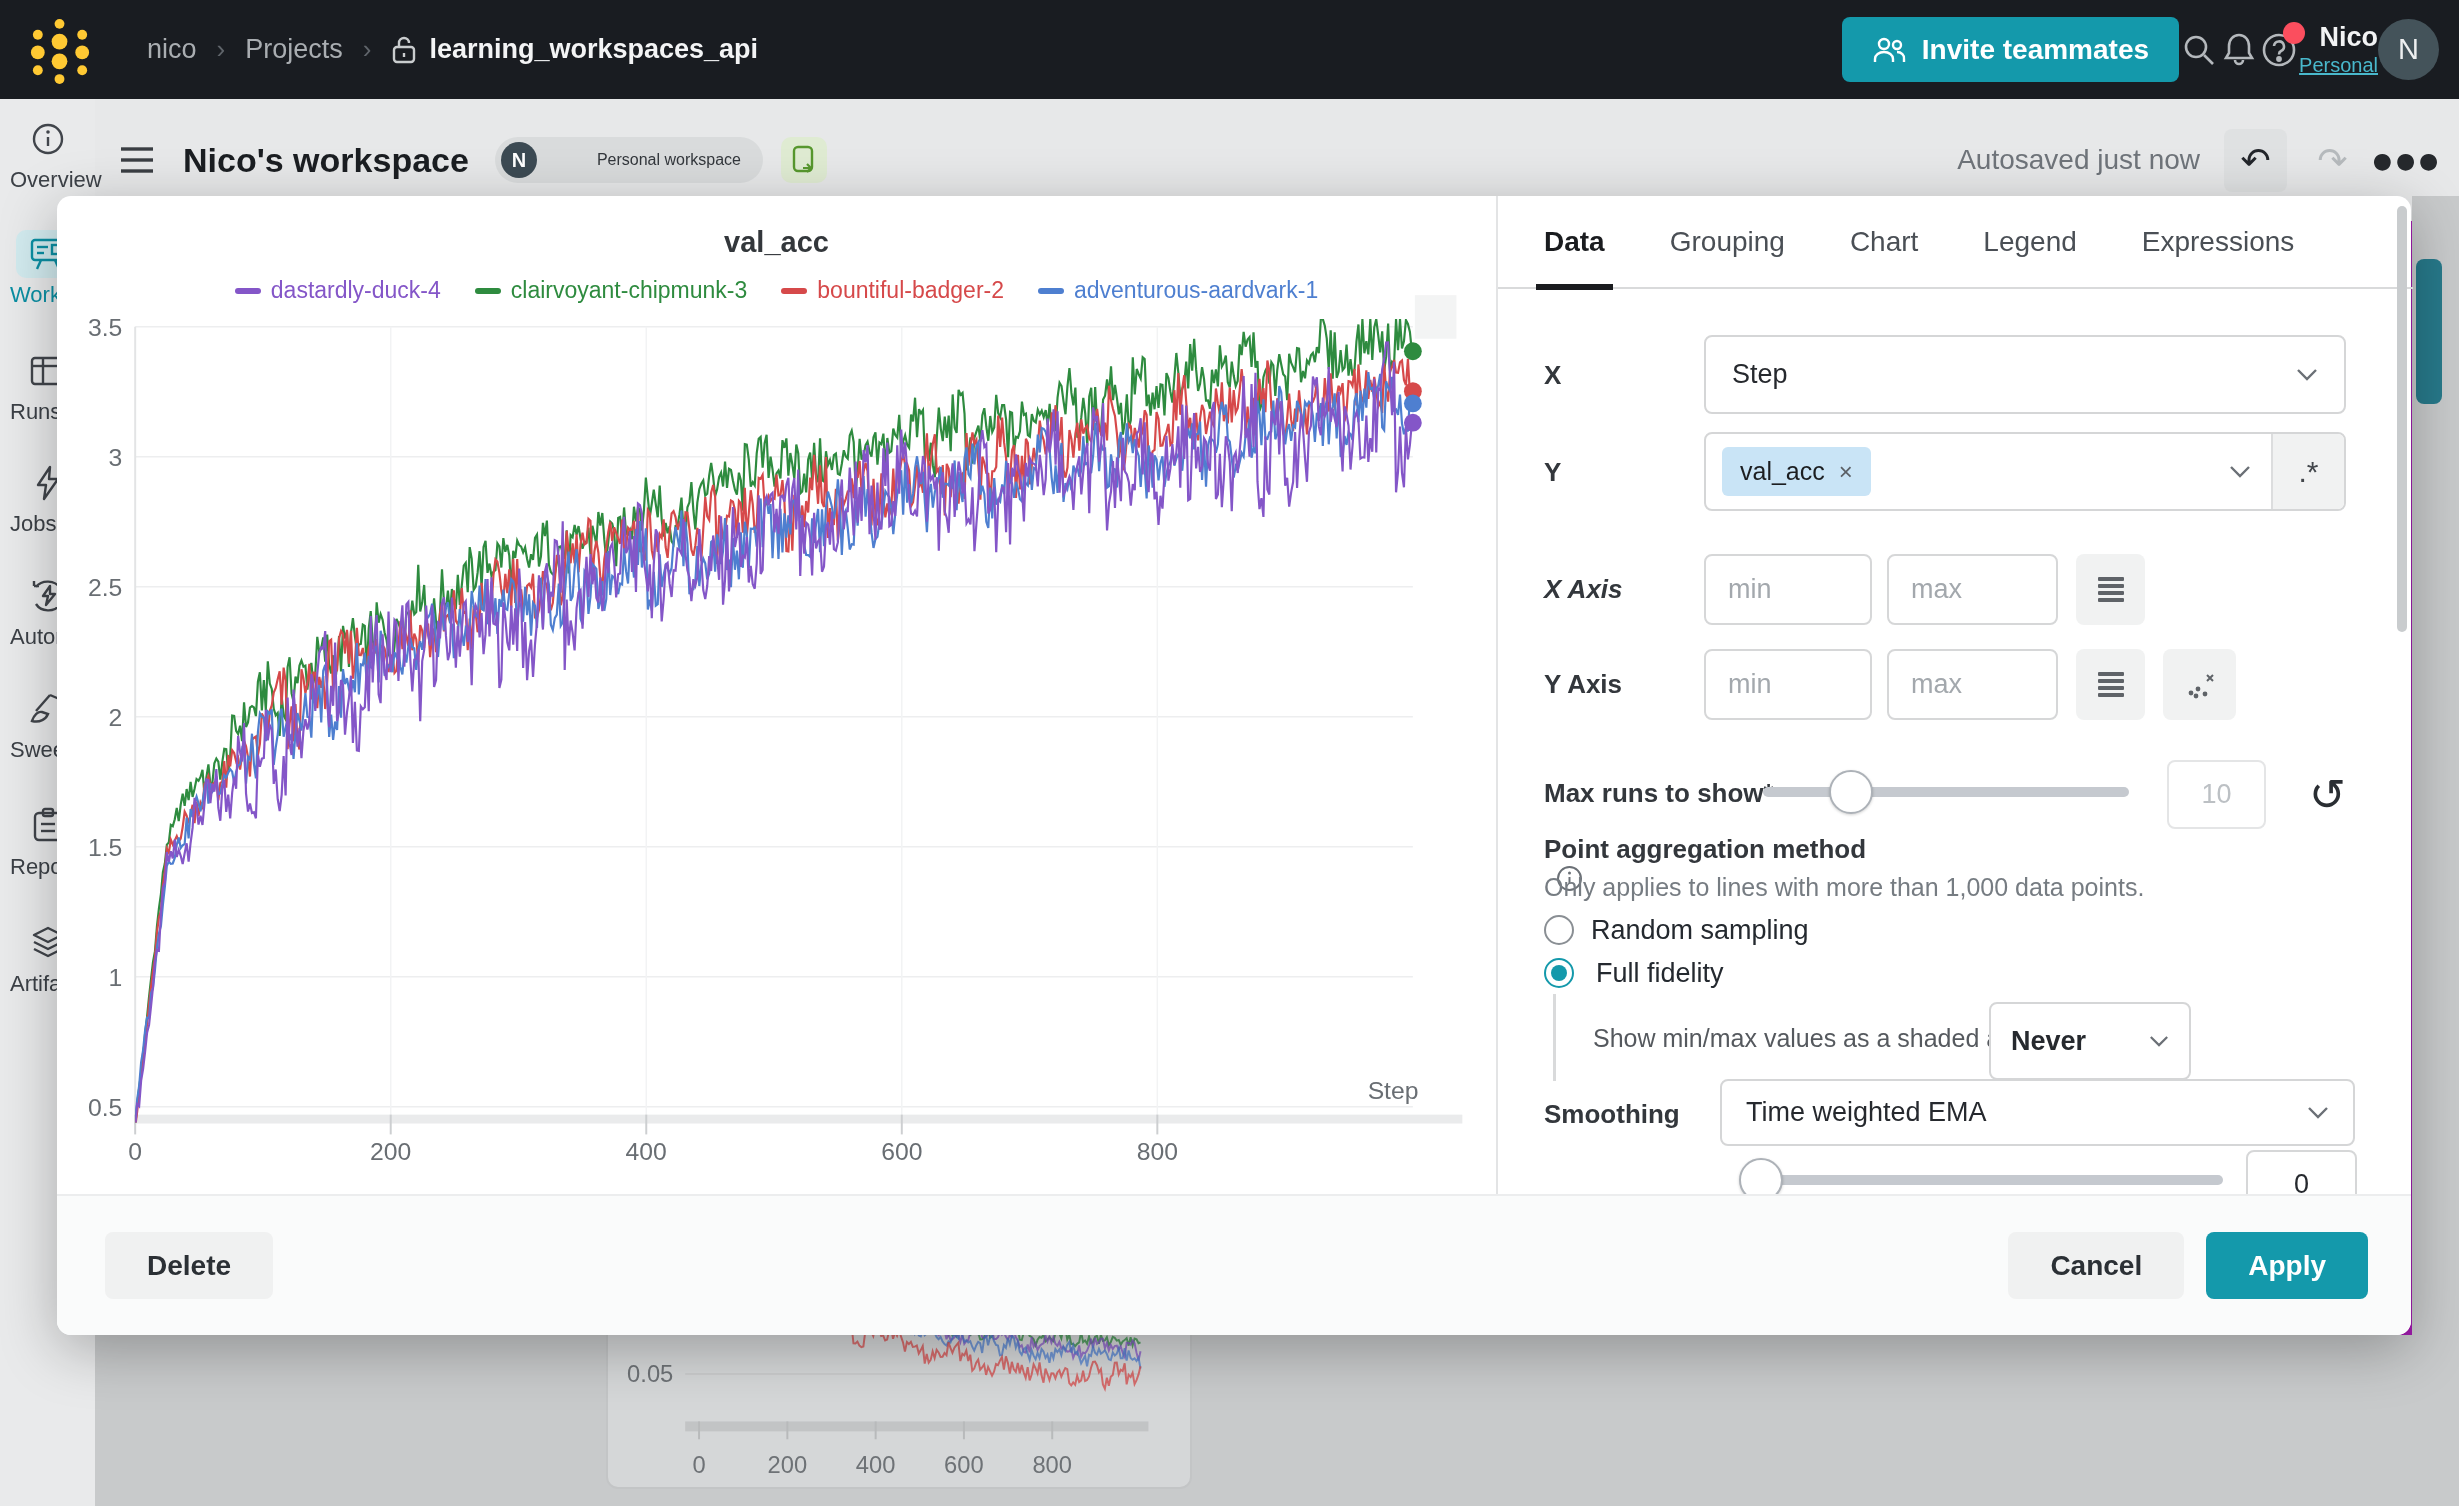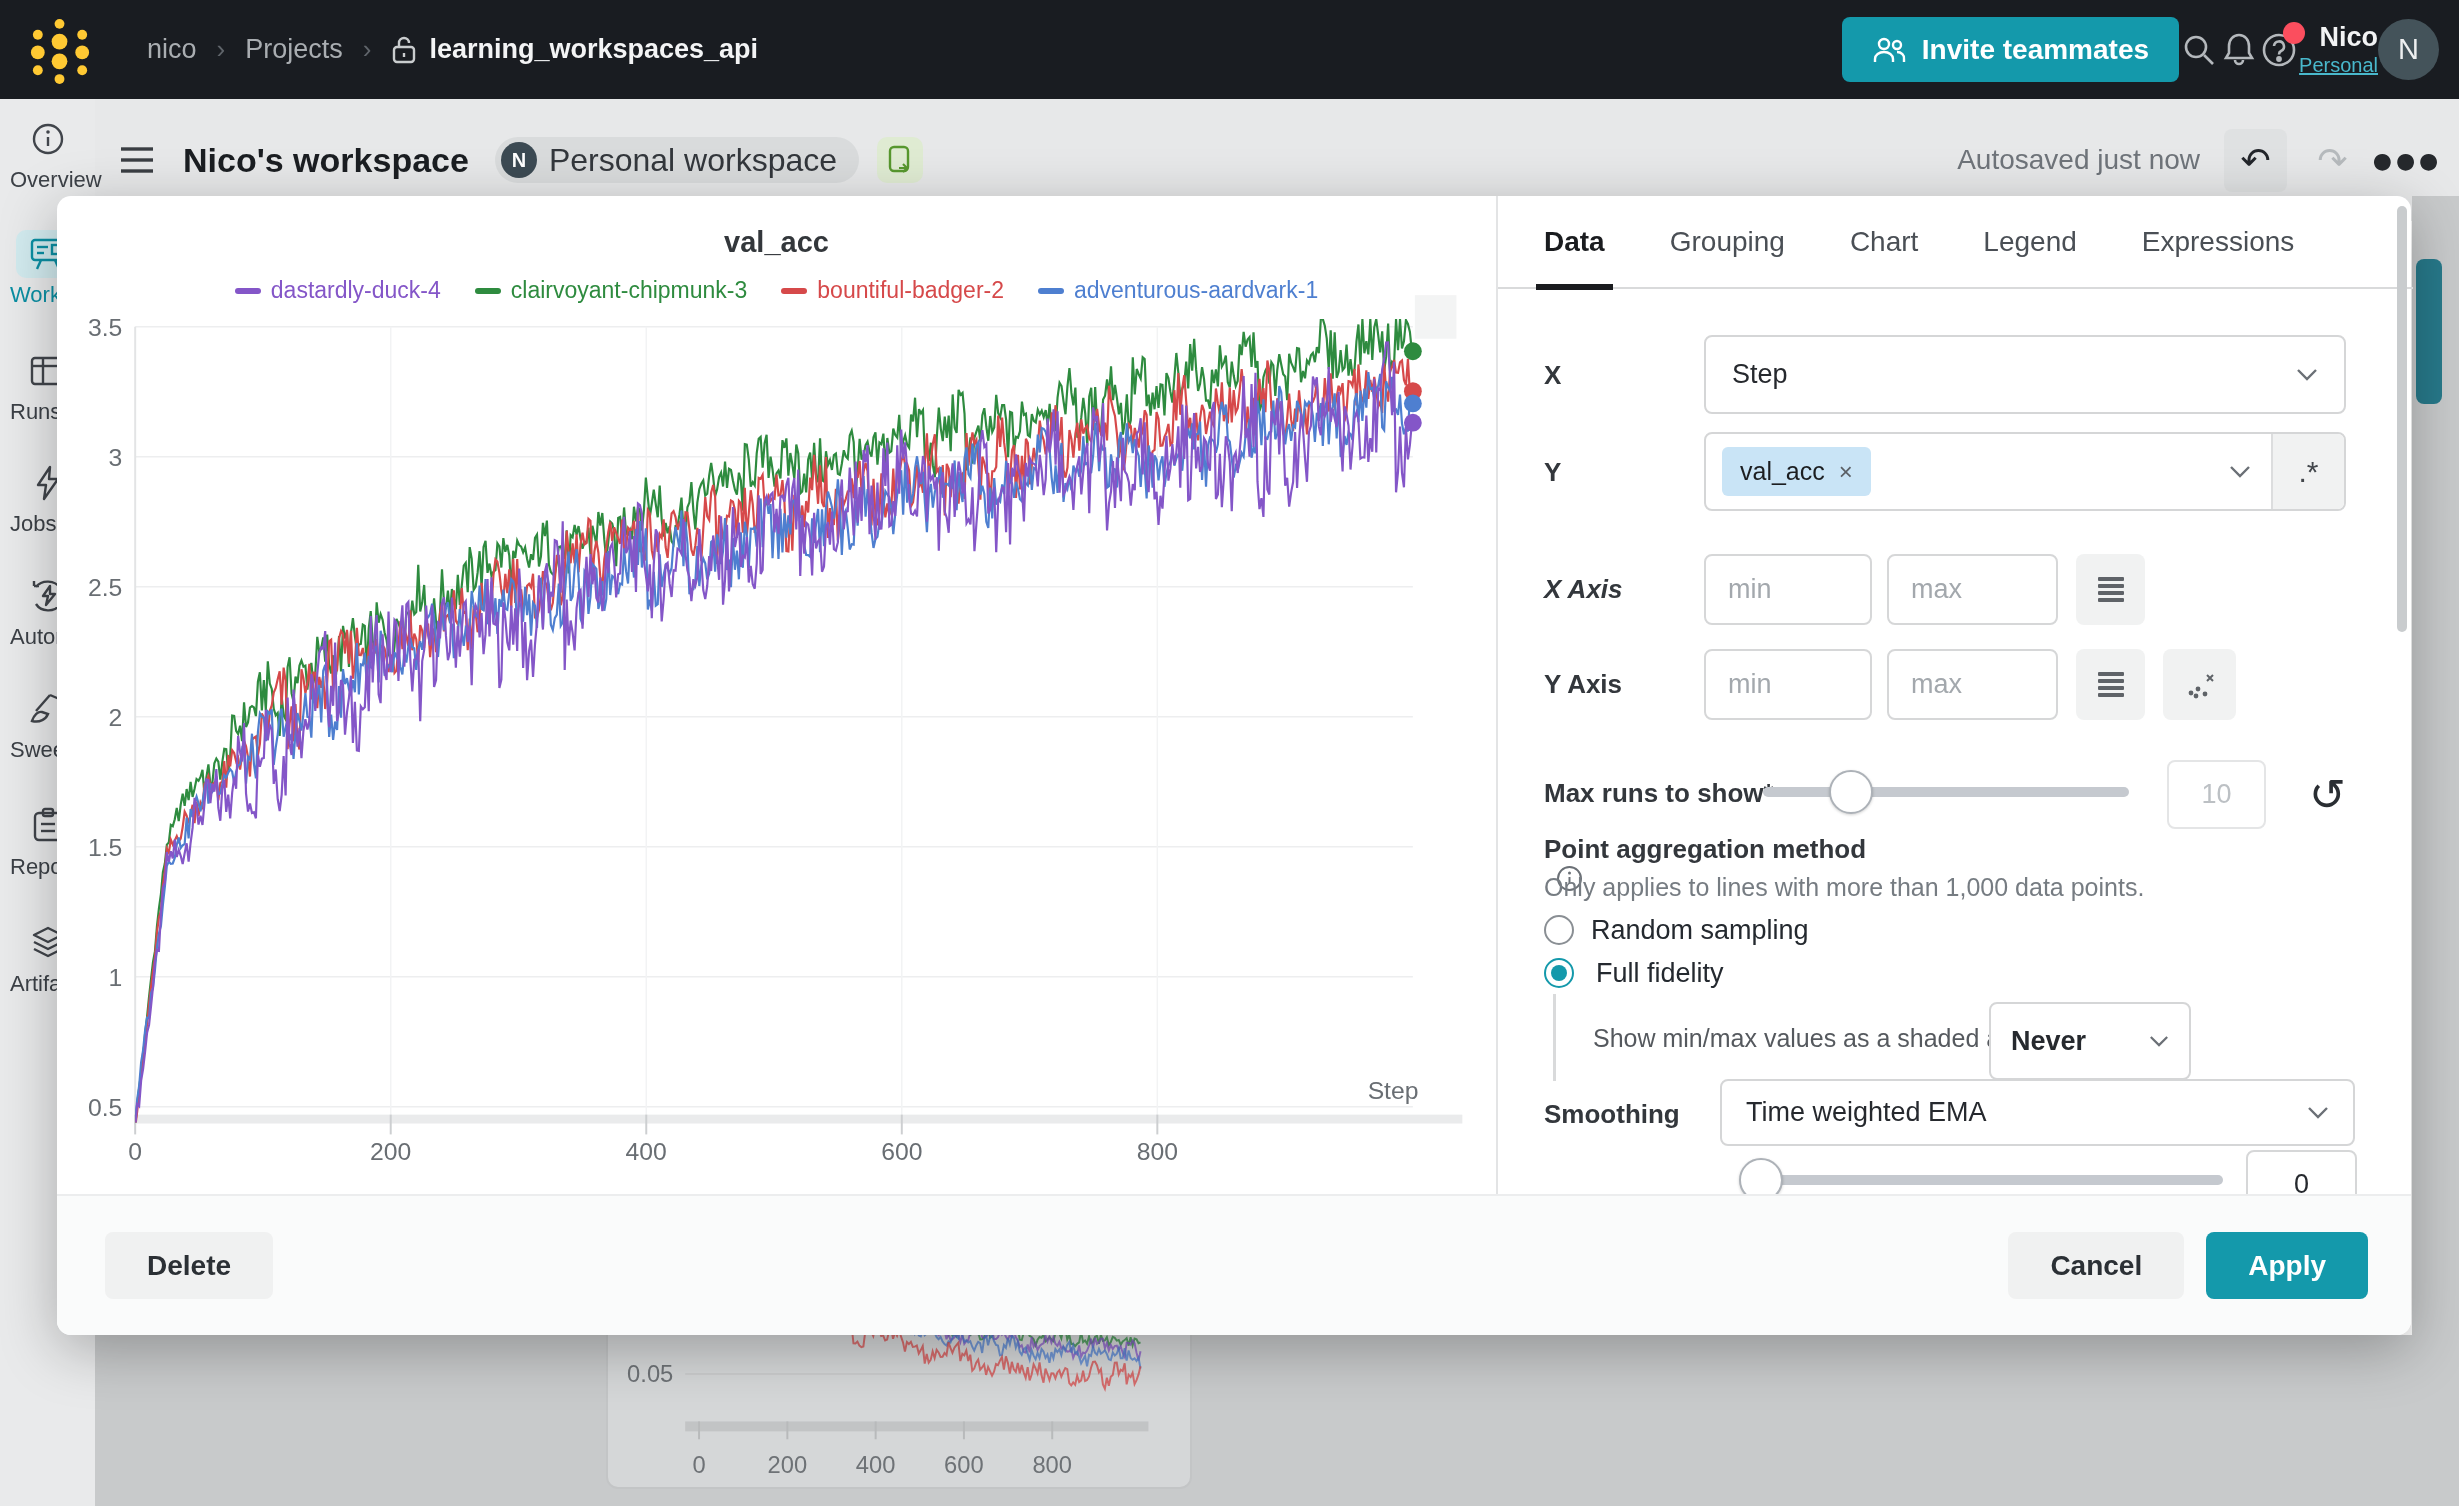--- a/index.html
+++ b/index.html
@@ -1,17 +1,17 @@
 <!DOCTYPE html>
 <html><head>
 <meta charset="utf-8">
 <style>
   html,body{margin:0;padding:0;background:#9aa0a4;}
   #root{position:relative;width:2459px;height:1507px;overflow:hidden;
-        font-family:"Liberation Sans","DejaVu Sans",sans-serif;background:#ffffff;}
+        font-family:"Liberation Sans","DejaVu Sans",sans-serif;background:#a21caf;}
   .abs{position:absolute;}
   
   #navbar{left:0;top:0;width:2459px;height:99px;background:#191C21;display:flex;align-items:center;}
   .crumb{display:flex;align-items:center;gap:20px;margin-left:147px;font-size:27px;color:#A9ADB1;}
   .crumb .sep{color:#5F646A;font-size:26px;}
   .crumb .proj{color:#F3F4F5;font-weight:700;display:flex;align-items:center;gap:12px;}
   #nav-right{margin-left:auto;display:flex;align-items:center;margin-right:20px;}
   #invite-btn{display:flex;align-items:center;gap:16px;background:#1499AB;color:#FFF;
      font-size:28px;font-weight:700;border:none;border-radius:8px;padding:0 30px;height:65px;cursor:pointer;}
   .nav-icon{color:#B4B8BC;width:40px;height:40px;display:flex;align-items:center;justify-content:center;position:relative;}
@@ -20,21 +20,21 @@
   #user-name{color:#F2F3F4;font-size:27px;font-weight:700;}
   #user-scope{color:#49B8CC;font-size:20px;text-decoration:underline;}
   #avatar{width:61px;height:61px;border-radius:50%;background:#44535A;color:#EDEFF0;
      display:flex;align-items:center;justify-content:center;font-size:29px;font-weight:400;}
   
   #pageheader{left:0;top:99px;width:2459px;height:122px;background:#E7E8E9;display:flex;align-items:center;}
   #hamburger{margin-left:117px;width:40px;color:#3A3E43;}
   #ws-title{margin-left:26px;font-size:34px;font-weight:700;color:#1B1E22;}
   #ws-badge{margin-left:26px;display:flex;align-items:center;gap:12px;background:#D9DBDC;border-radius:24px;height:46px;padding:0 22px 0 6px;}
   #ws-badge .bcirc{width:36px;height:36px;border-radius:50%;background:#3C4A53;color:#fff;font-size:20px;font-weight:700;display:flex;align-items:center;justify-content:center;}
-  #ws-badge .blabel{font-size:32px;color:#33373C;}
+  #ws-badge .blabel{font-size:16px;color:#33373C;margin-left:48px;}
   #report-icon{margin-left:18px;width:46px;height:46px;border-radius:10px;background:#DFEBD2;display:flex;align-items:center;justify-content:center;color:#57972E;}
   #header-right{margin-left:auto;display:flex;align-items:center;margin-right:22px;gap:14px;}
   #autosave{font-size:28px;color:#6F747A;margin-right:10px;}
   .hbtn{width:63px;height:63px;border-radius:8px;display:flex;align-items:center;justify-content:center;
         font-family:"DejaVu Sans",sans-serif;font-size:36px;}
   #undo-btn{background:#DFE1E2;color:#23262B;}
   #redo-btn{color:#B6BABD;}
   #more-btn{color:#26292D;font-size:22px;letter-spacing:4px;width:59px;}
   
   #sidebar{left:0;top:99px;width:95px;height:1408px;background:#E9EAEB;z-index:1;}

